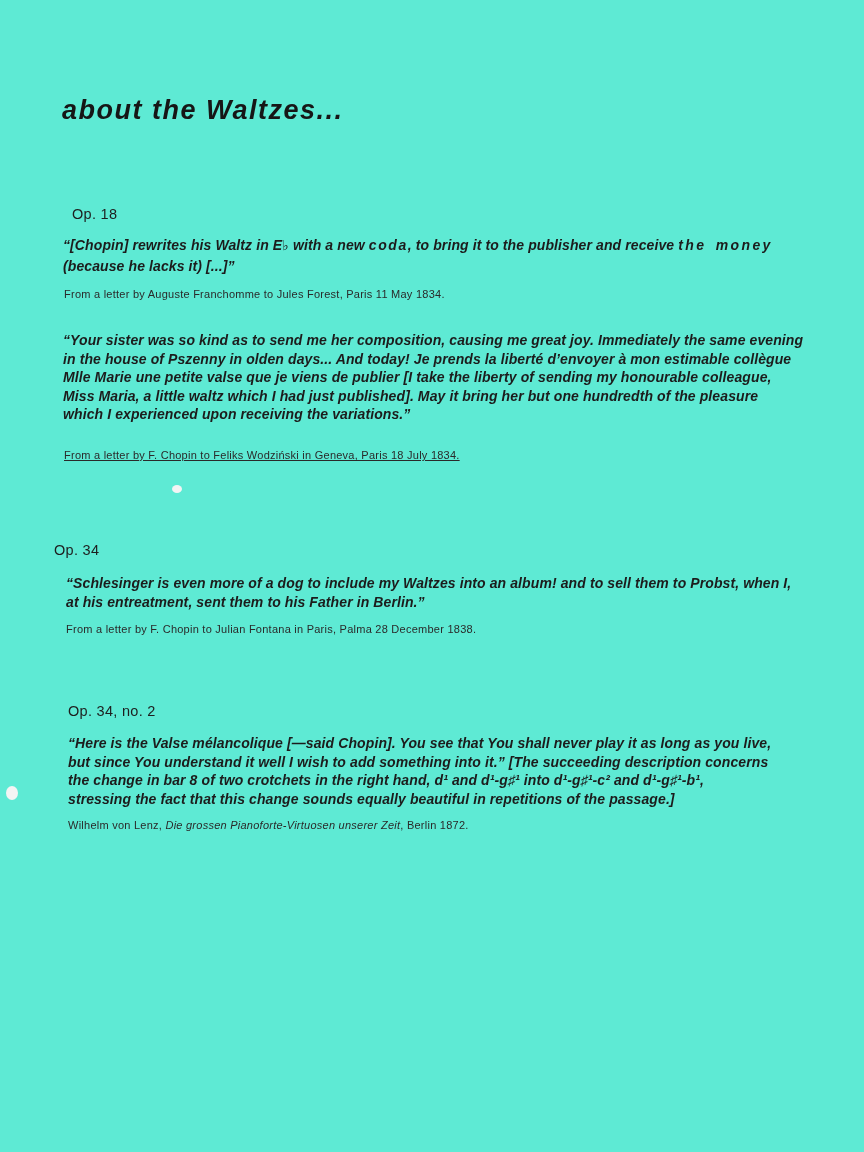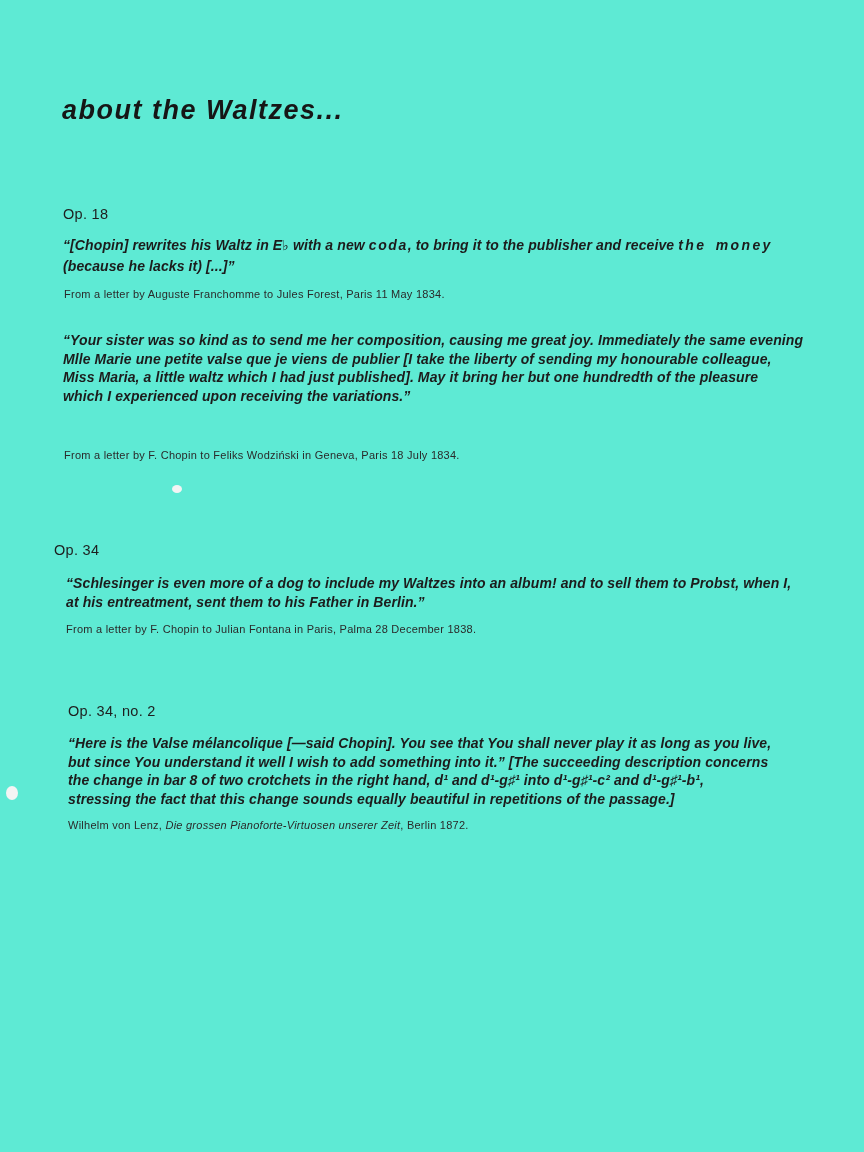--- a/index.html
+++ b/index.html
@@ -58,37 +58,38 @@
     border-radius: 50%;
   }
 </style>
 </head>
 <body>
 
 <div class="page">
 
   <h1 class="abs title" style="left:62px; top:95px;">about the Waltzes...</h1>
 
-  <div class="abs op-heading" style="left:63px; top:206px;">Op. 18</div>
+  <div class="abs op-heading" style="left:72px; top:206px;">Op. 18</div>
 
   <div class="abs quote lh21" style="left:63px; top:235px;">
     <div class="line"><span>“[Chopin] rewrites his Waltz in E♭ with a new </span><span class="tracked">coda</span><span>, to bring it to the publisher and receive </span><span class="tracked2">the money</span></div>
     <div class="line">(because he lacks it) [...]”</div>
   </div>
 
   <div class="abs source" style="left:64px; top:288px;">From a letter by Auguste Franchomme to Jules Forest, Paris 11 May 1834.</div>
 
   <div class="abs quote lh18" style="left:63px; top:331px;">
     <div class="line">“Your sister was so kind as to send me her composition, causing me great joy. Immediately the same evening</div>
+    <div class="line">in the house of Pszenny in olden days... And today! Je prends la liberté d’envoyer à mon estimable collègue</div>
     <div class="line">Mlle Marie une petite valse que je viens de publier [I take the liberty of sending my honourable colleague,</div>
     <div class="line">Miss Maria, a little waltz which I had just published]. May it bring her but one hundredth of the pleasure</div>
     <div class="line">which I experienced upon receiving the variations.”</div>
   </div>
 
-  <div class="abs source" style="left:64px; top:449px;">From a letter by F. Chopin to Feliks Wodziński in Geneva, Paris 18 July 1834.</div>
+  <div class="abs source" style="left:64px; top:449px;text-decoration:underline;">From a letter by F. Chopin to Feliks Wodziński in Geneva, Paris 18 July 1834.</div>
 
   <div class="abs op-heading" style="left:54px; top:542px;">Op. 34</div>
 
   <div class="abs quote lh18" style="left:66px; top:574px;">
     <div class="line">“Schlesinger is even more of a dog to include my Waltzes into an album! and to sell them to Probst, when I,</div>
     <div class="line">at his entreatment, sent them to his Father in Berlin.”</div>
   </div>
 
   <div class="abs source" style="left:66px; top:623px;">From a letter by F. Chopin to Julian Fontana in Paris, Palma 28 December 1838.</div>
 

